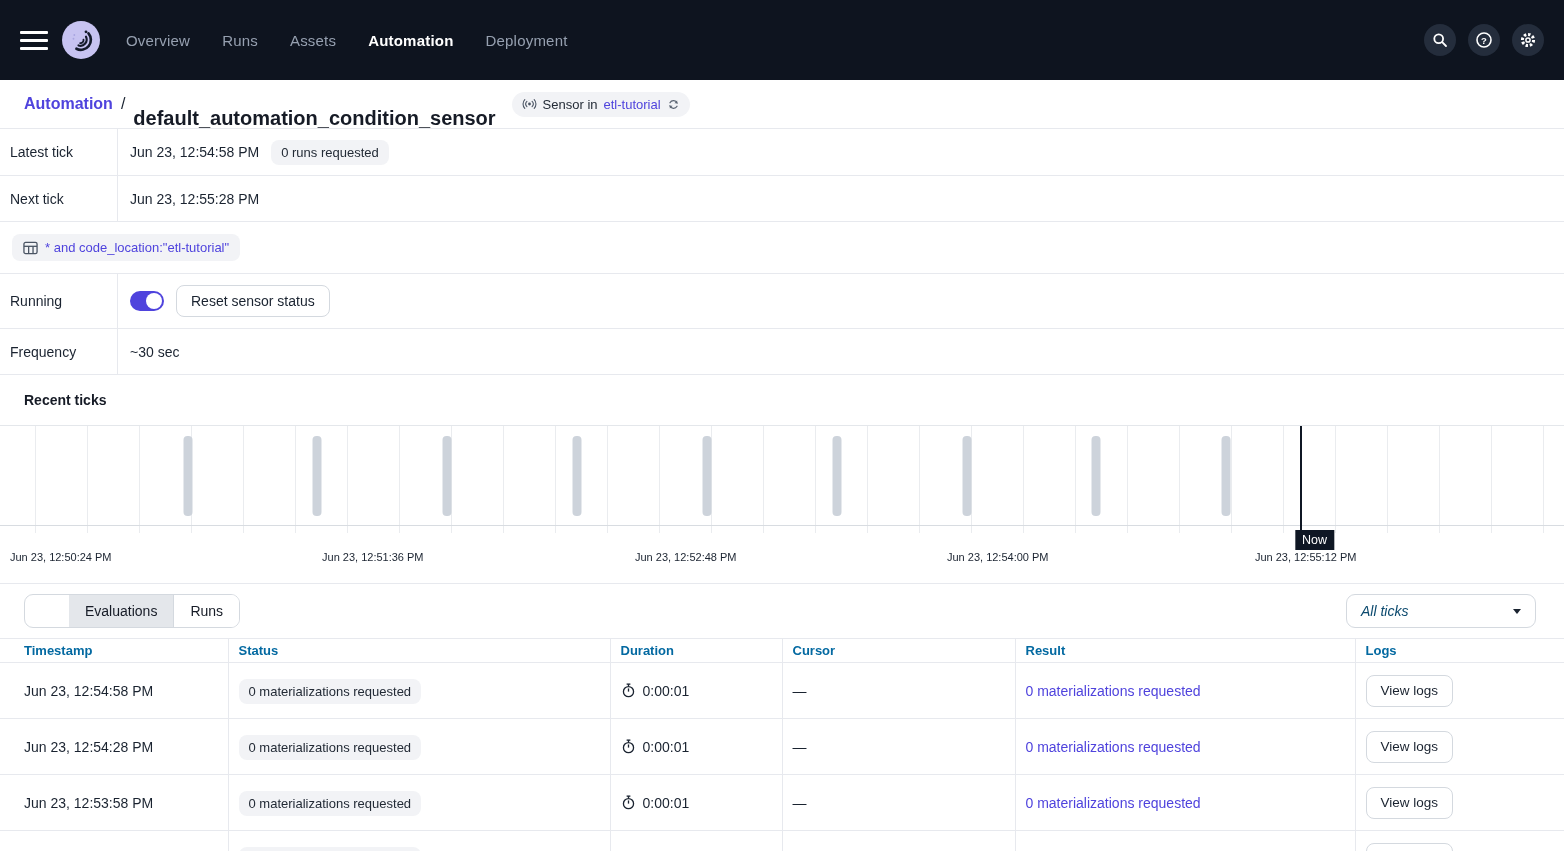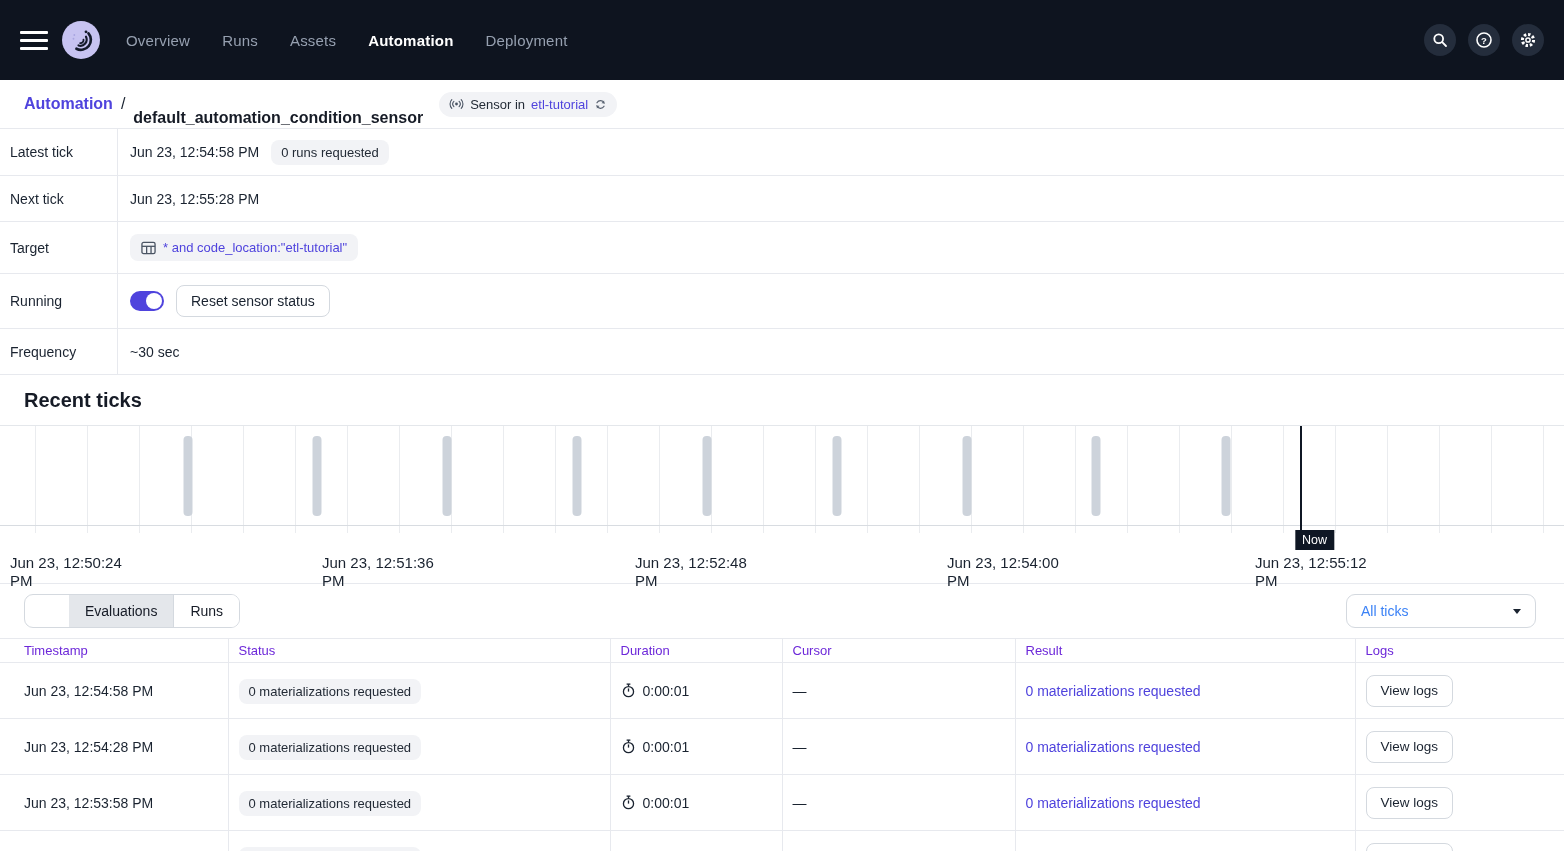--- a/index.html
+++ b/index.html
@@ -14,69 +14,69 @@
   .nav-items { display:flex; align-items:center; gap:32px; }
   .nav-item { font-size:15px; color:#96A0B0; cursor:pointer; letter-spacing:.2px; }
   .nav-item.active { color:#FFFFFF; font-weight:700; }
   .nav-right { margin-left:auto; display:flex; align-items:center; gap:12px; }
   .icon-btn { width:32px; height:32px; border-radius:50%; background:#242D3C; display:flex; align-items:center; justify-content:center; cursor:pointer; }
 
   
   .crumb-row { height:49px; display:flex; align-items:center; padding:0 24px; border-bottom:1px solid #E7E9EE; }
   .crumb-section { color:#4F43DD; font-size:16px; font-weight:600; cursor:pointer; }
   .crumb-sep { margin:0 8px; font-size:16px; color:#1A2330; }
-  .crumb-name { font-size:16px; font-weight:700; color:#161B26;margin-top:28px; }
+  .crumb-name { font-size:20px; font-weight:700; color:#161B26;margin-top:28px; }
   .sensor-badge { margin-left:16px; display:inline-flex; align-items:center; gap:6px; background:#F2F3F6; border-radius:14px; padding:5px 10px; font-size:13px; color:#232B36; }
   .sensor-badge a { color:#4F43DD; text-decoration:none; cursor:pointer; }
   .crumb-right { margin-left:auto; display:flex; align-items:center; gap:12px; }
   .countdown { font-size:14px; color:#232B36; }
   .refresh-btn { display:flex; align-items:center; cursor:pointer; }
   .preview-btn { display:inline-flex; align-items:center; gap:8px; height:34px; padding:0 14px; border:1px solid #DDE0E6; border-radius:8px; background:#fff; color:#9AA1AC; font-size:14px; cursor:default; }
 
   
   .drow { display:flex; align-items:stretch; border-bottom:1px solid #E7E9EE; }
   .dlabel { width:118px; flex:none; border-right:1px solid #E7E9EE; display:flex; align-items:center; padding-left:10px; font-size:14px; color:#1A2330; }
   .dvalue { display:flex; align-items:center; gap:12px; padding-left:12px; font-size:14px; color:#1A2330; }
   .pill { background:#F2F3F6; border-radius:8px; padding:5px 10px; font-size:13px; color:#232B36; white-space:nowrap; }
   .target-chip { display:inline-flex; align-items:center; gap:7px; background:#F2F3F6; border-radius:8px; padding:6px 11px; font-size:13px; cursor:pointer; }
   .target-chip a { color:#4F43DD; text-decoration:none; }
   .toggle { width:34px; height:20px; border-radius:10px; background:#4F43DD; position:relative; cursor:pointer; }
   .toggle .knob { position:absolute; top:2px; right:2px; width:16px; height:16px; border-radius:50%; background:#fff; }
   .ghost-btn { height:32px; padding:0 14px; border:1px solid #D4D9DF; border-radius:8px; background:#fff; font-size:14px; color:#1A2330; cursor:pointer; font-family:inherit; }
 
   
   .section-title-row { height:51px; display:flex; align-items:center; padding-left:24px; border-bottom:1px solid #E4E7EB; }
-  .section-title { font-size:20px; font-weight:700; color:#161B26; }
+  .section-title { font-size:14px; font-weight:700; color:#161B26; }
   .chart { position:relative; height:100px; border-bottom:1px solid #D8DCE1;
     background-image:linear-gradient(to right,#EAECEF 1px,transparent 1px);
     background-size:52px 100%; background-position:35px 0; }
   .tick-bar { position:absolute; top:10px; width:9px; height:80px; border-radius:4px; background:#CDD3DB; transform:translateX(-50%); cursor:pointer; }
   .now-line { position:absolute; top:0; width:2px; height:106px; background:#0F1724; z-index:3; }
   .chart-axis { position:relative; height:58px; border-bottom:1px solid #E7E9EE; }
   .axis-ticks { position:absolute; top:0; left:0; right:0; height:7px;
     background-image:linear-gradient(to right,#EAECEF 1px,transparent 1px);
     background-size:52px 100%; background-position:35px 0; }
-  .axis-label { position:absolute; top:28px; width:112px; font-size:15px; line-height:18px; color:#1A2330; }
+  .axis-label { position:absolute; top:22px; width:112px; font-size:11px; line-height:18px; color:#1A2330; }
   .now-badge { position:absolute; top:4px; transform:translateX(-12%); background:#0F1724; color:#fff; font-size:12.5px; padding:3px 7px; z-index:4; }
 
   
   .toolbar { height:54px; display:flex; align-items:center; padding:0 28px 0 24px; }
   .segmented { display:inline-flex; border:1px solid #D4D9DF; border-radius:9px; overflow:hidden; background:#fff;padding-left:44px; }
   .segment { height:32px; padding:0 16px; display:flex; align-items:center; font-size:14px; color:#161B26; cursor:pointer; background:#fff; border:none; font-family:inherit; }
   .segment.active { background:#E4E7EB; font-weight:400; }
   .segment + .segment { border-left:1px solid #D4D9DF; }
-  .filter-select { margin-left:auto; width:190px; height:34px; border:1px solid #D4D9DF; border-radius:9px; display:flex; align-items:center; padding:0 14px; font-size:14px; color:#3b82f6; cursor:pointer; background:#fff; }
+  .filter-select { margin-left:auto; width:190px; height:34px; border:1px solid #D4D9DF; border-radius:9px; display:flex; align-items:center; padding:0 14px; font-size:14px; color:#0c4a6e; cursor:pointer; background:#fff;font-style:italic; }
   .caret { margin-left:auto; width:0; height:0; border-left:4.5px solid transparent; border-right:4.5px solid transparent; border-top:5.5px solid #1A2330; }
 
   
   table.ticks { width:100%; border-collapse:collapse; table-layout:fixed; }
   table.ticks col.c1{width:228px} table.ticks col.c2{width:382px} table.ticks col.c3{width:172px}
   table.ticks col.c4{width:233px} table.ticks col.c5{width:340px} table.ticks col.c6{width:auto}
   table.ticks th { height:24px; border-top:1px solid #E7E9EE; border-bottom:1px solid #E7E9EE; border-right:1px solid #E7E9EE;
-    font-weight:400; font-size:13px; color:#6d28d9; text-align:left; padding-left:10px; }
+    font-weight:700; font-size:13px; color:#0369a1; text-align:left; padding-left:10px; }
   table.ticks th:first-child { padding-left:24px; }
   table.ticks th:last-child { border-right:none; }
   table.ticks td { height:56px; border-bottom:1px solid #E7E9EE; border-right:1px solid #E7E9EE; font-size:14px; padding-left:10px; color:#1A2330; }
   table.ticks td:first-child { padding-left:24px; }
   table.ticks td:last-child { border-right:none; }
   .dur-cell { display:flex; align-items:center; gap:7px; }
   .result-link { color:#4F43DD; text-decoration:none; cursor:pointer; }
   .logs-btn { height:32px; padding:0 14px; border:1px solid #D4D9DF; border-radius:8px; background:#fff; font-size:13.5px; color:#1A2330; cursor:pointer; font-family:inherit; }
 </style>
 </head>
@@ -155,21 +155,20 @@
     <span class="pill">0 runs requested</span>
   </div>
 </div>
 <div class="drow" style="height:46px">
   <div class="dlabel">Next tick</div>
   <div class="dvalue">
       <span>Jun 23, 12:55:28 PM</span>
     </div>
 </div>
 <div class="drow" style="height:52px">
-  <div class="dlabel">Target</div>
   <div class="dvalue">
     <span class="target-chip">
       <svg width="15" height="14" viewBox="0 0 16 14">
         <rect x="1" y="1" width="14" height="12" rx="1.8" fill="none" stroke="#4B5564" stroke-width="1.4"></rect>
         <line x1="1" y1="5.2" x2="15" y2="5.2" stroke="#4B5564" stroke-width="1.4"></line>
         <line x1="6" y1="5.2" x2="6" y2="13" stroke="#4B5564" stroke-width="1.4"></line>
         <line x1="10.7" y1="5.2" x2="10.7" y2="13" stroke="#4B5564" stroke-width="1.4"></line>
       </svg>
       <a>* and code_location:"etl-tutorial"</a>
     </span>

